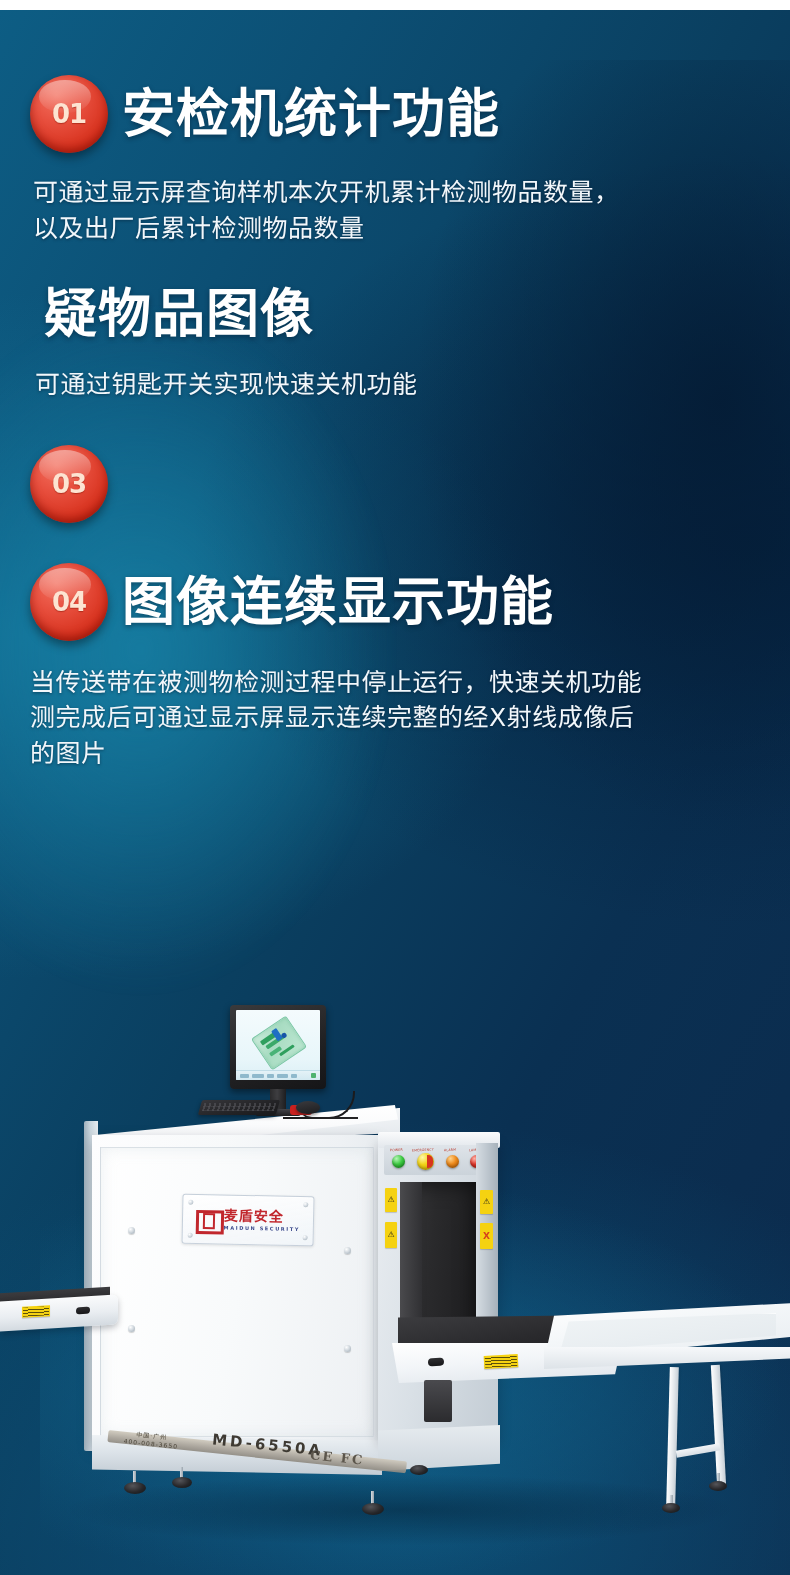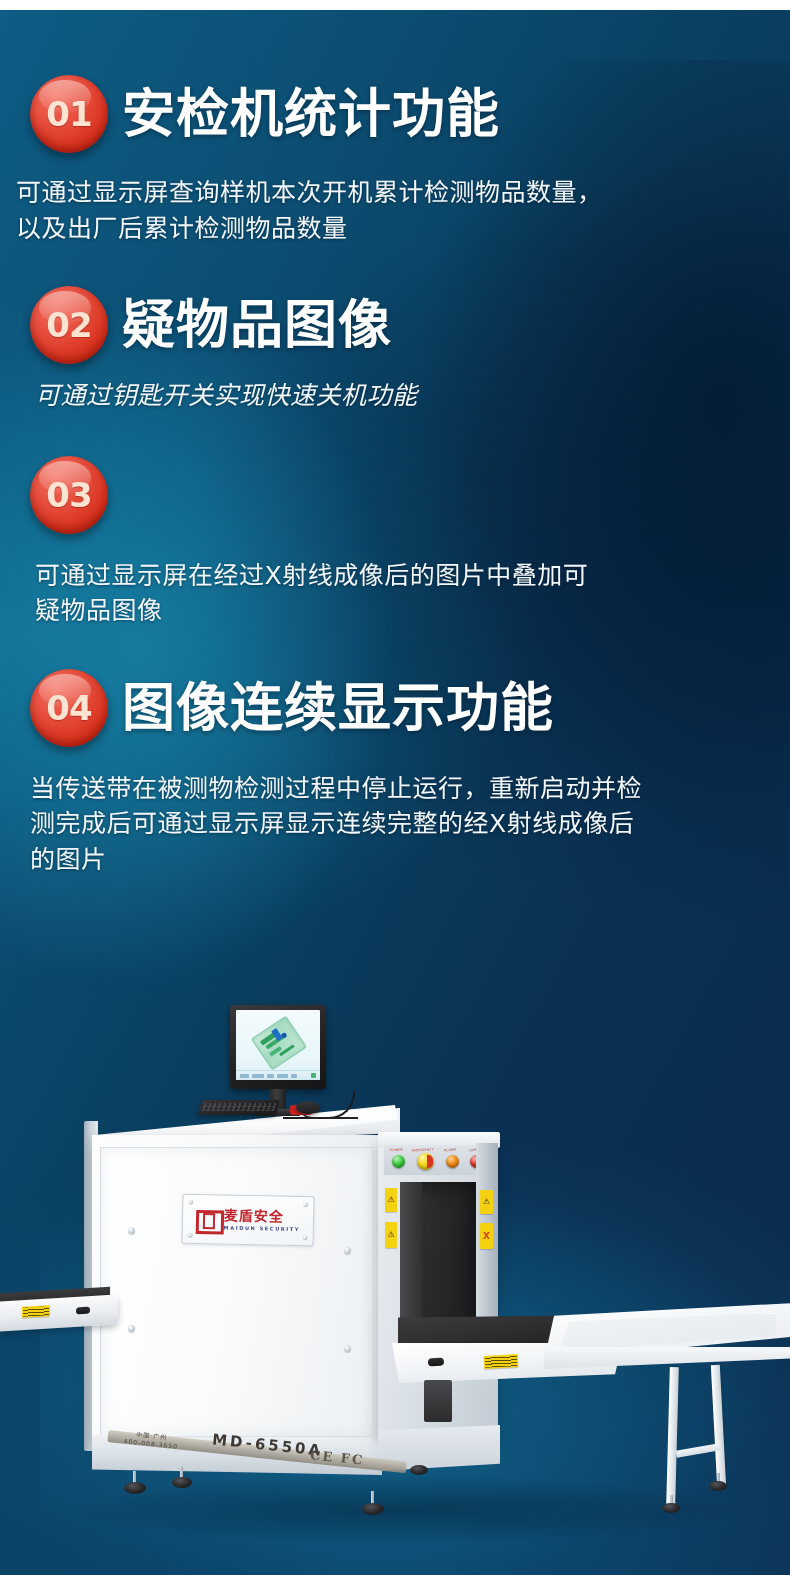--- a/index.html
+++ b/index.html
@@ -53,21 +53,21 @@
   }
   .badge::after{
     content:"";position:absolute;left:12%;top:7%;width:66%;height:42%;
     border-radius:50%;
     background:linear-gradient(180deg, rgba(255,255,255,0.42) 0%, rgba(255,255,255,0.03) 100%);
     pointer-events:none;
   }
   .badge-num{
     position:relative;z-index:2;
     font-family:"DejaVu Sans","Liberation Sans",sans-serif;
-    font-weight:700;font-size:34px;letter-spacing:-1px;
+    font-weight:700;font-size:26px;letter-spacing:-1px;
     color:#fde4d2;
     text-shadow:0 1px 1px rgba(140,25,10,0.55);
   }
   .feat-title{
     margin-left:14px;
     color:#ffffff;
     font-family:"DejaVu Sans","Liberation Sans",sans-serif;
     font-weight:700;
     font-size:53px;line-height:1.04;
     letter-spacing:1px;
@@ -76,23 +76,23 @@
   }
   .feat-body{
     color:#f2f7fb;
     font-family:"DejaVu Sans","Liberation Sans",sans-serif;
     font-size:25px;line-height:1.42;
     letter-spacing:0.5px;
     text-shadow:0 1px 3px rgba(0,18,36,0.5);
     white-space:pre-line;
   }
   .f1 .feat-head{margin-left:30px;margin-top:65px;}
-  .f1 .feat-body{margin-left:16px;margin-top:22px;width:720px;}
+  .f1 .feat-body{margin-left:33px;margin-top:22px;width:720px;}
   .f2 .feat-head{margin-left:30px;margin-top:40px;}
-  .f2 .feat-body{margin-left:35px;margin-top:14px;width:720px;font-style:italic;}
+  .f2 .feat-body{margin-left:35px;margin-top:26px;width:720px;}
   .f3 .feat-head{margin-left:30px;margin-top:42px;}
   .f3 .feat-body{margin-left:35px;margin-top:24px;width:720px;}
   .f4 .feat-head{margin-left:30px;margin-top:40px;text-align:right;}
   .f4 .feat-body{margin-left:30px;margin-top:24px;width:735px;}
 
   
   .product{position:absolute;left:0;top:995px;width:790px;height:580px;}
 
   
   .floor-shadow{
@@ -485,46 +485,41 @@
           <span class="badge-num">01</span>
         </div>
         <div class="feat-title">安检机统计功能</div>
       </div>
       <div class="feat-body">可通过显示屏查询样机本次开机累计检测物品数量，
 以及出厂后累计检测物品数量</div>
     </div>
 
     <div class="feature f2">
       <div class="feat-head">
-        <div class="badge">
-          <span class="badge-num">02</span>
-        </div>
         <div class="feat-title">疑物品图像</div>
       </div>
       <div class="feat-body">可通过钥匙开关实现快速关机功能</div>
     </div>
 
     <div class="feature f3">
       <div class="feat-head">
         <div class="badge">
           <span class="badge-num">03</span>
         </div>
       </div>
-      <div class="feat-body">可通过显示屏在经过X射线成像后的图片中叠加可
-疑物品图像</div>
     </div>
 
     <div class="feature f4">
       <div class="feat-head">
         <div class="badge">
           <span class="badge-num">04</span>
         </div>
         <div class="feat-title">图像连续显示功能</div>
       </div>
-      <div class="feat-body">当传送带在被测物检测过程中停止运行，重新启动并检
+      <div class="feat-body">当传送带在被测物检测过程中停止运行，快速关机功能
 测完成后可通过显示屏显示连续完整的经X射线成像后
 的图片</div>
     </div>
 
   </div>
 
   <div class="product">
 
     <div class="floor-shadow"></div>
 

